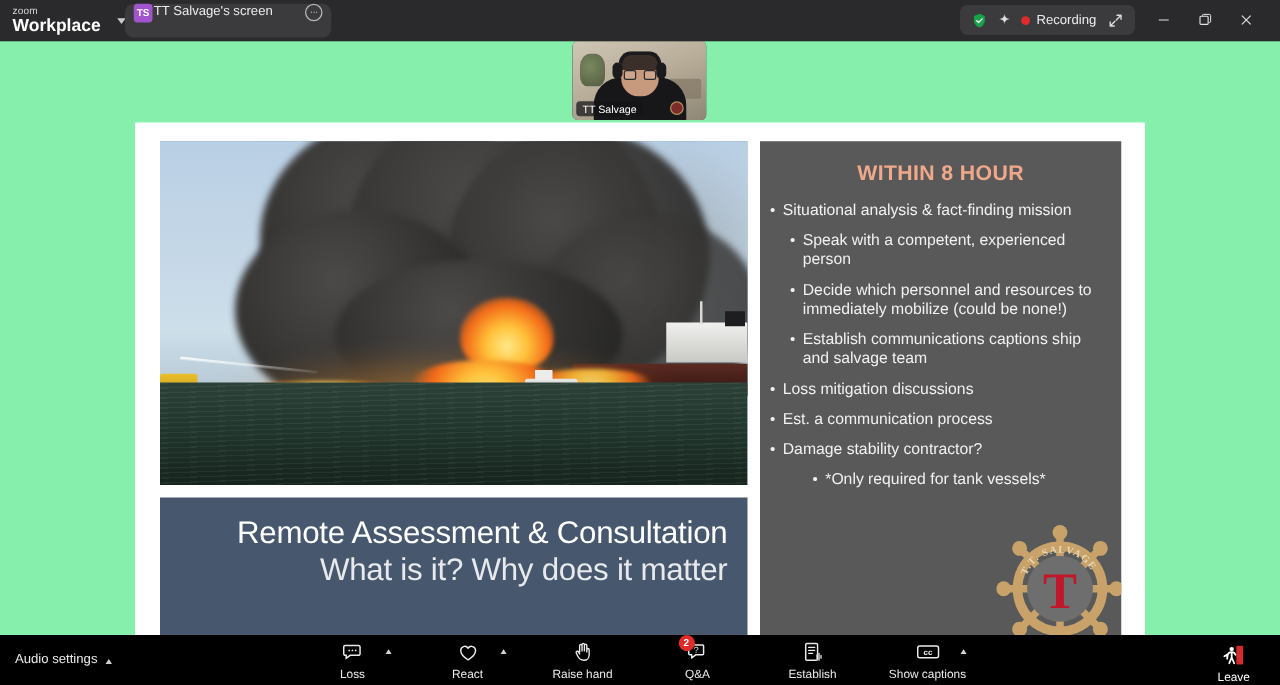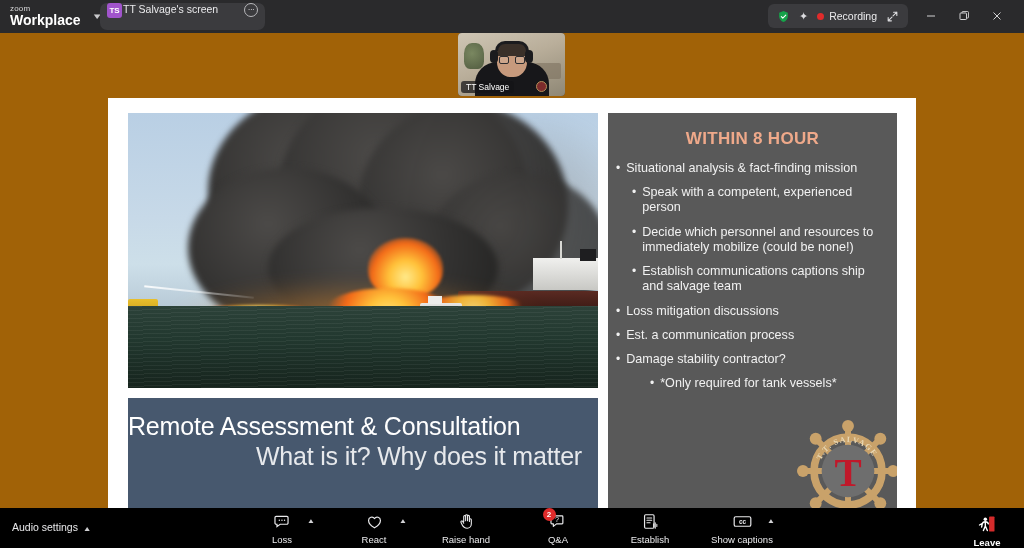--- a/index.html
+++ b/index.html
@@ -63,21 +63,21 @@
   .wbtn {
     position: absolute; top: 4px; width: 26px; height: 24px;
     display: flex; align-items: center; justify-content: center;
     color: #e4e4e6;
   }
   .wbtn.min  { right: 80px; }
   .wbtn.max  { right: 47px; }
   .wbtn.close{ right: 14px; }
 
   
-  .stage { position: absolute; left:0; top:33px; width:1024px; height:475px; background:#a16207; }
+  .stage { position: absolute; left:0; top:33px; width:1024px; height:475px; background:#86efac; }
 
   
   .selfview {
     position: absolute; left: 458px; top: 0px; width: 107px; height: 63px;
     border-radius: 4px; overflow: hidden; background: #3a3630;
   }
   .sv-img { position:absolute; inset:0; }
   .sv-wall {
     position:absolute; inset:0;
     background: linear-gradient(160deg,#cfc6b5 0%, #b9ae9a 45%, #8e8775 100%);
@@ -206,21 +206,21 @@
     background: linear-gradient(90deg, rgba(255,255,255,.85), rgba(255,255,255,.05));
     transform: rotate(-2deg); filter: blur(.6px);
   }
 
   
   .bluebox {
     position: absolute; left: 20px; top: 300px; width: 470px; height: 110px;
     background: #47586e; padding: 14px 16px 0 0; overflow:hidden;
   }
   .bb-l1 {
-    color:#fff; font-size:25px; font-weight:400; line-height:1.18;
+    color:#fff; font-size:25px; font-weight:400; text-align:right; line-height:1.18;
     letter-spacing:-.2px;
   }
   .bb-l2 {
     color:#e7e9ec; font-size:25px; font-weight:300; text-align:right; line-height:1.18;
     letter-spacing:-.2px;
   }
 
   
   .graypanel {
     position: absolute; left: 500px; top: 15px; width: 289px; height: 395px;
@@ -268,21 +268,21 @@
   }
   .badge {
     position:absolute; right:12px; top:-3px; min-width:13px; height:13px; padding:0 3px;
     border-radius:7px; background:#e02b2b; color:#fff; font-size:8px; font-weight:bold;
     display:flex; align-items:center; justify-content:center;
   }
   .leave {
     position:absolute; right:10px; top:6px; width:54px;
     display:flex; flex-direction:column; align-items:center; color:#fff;
   }
-  .leave .lb { font-size:9.5px; margin-top:3px;font-weight:bold; }
+  .leave .lb { font-size:9.5px; margin-top:3px; }
 </style>
 </head>
 <body>
 
 <div id="app">
 
   <div class="titlebar">
     <div class="brand">
       <span class="b1">zoom</span>
       <span class="b2">Workplace</span>

